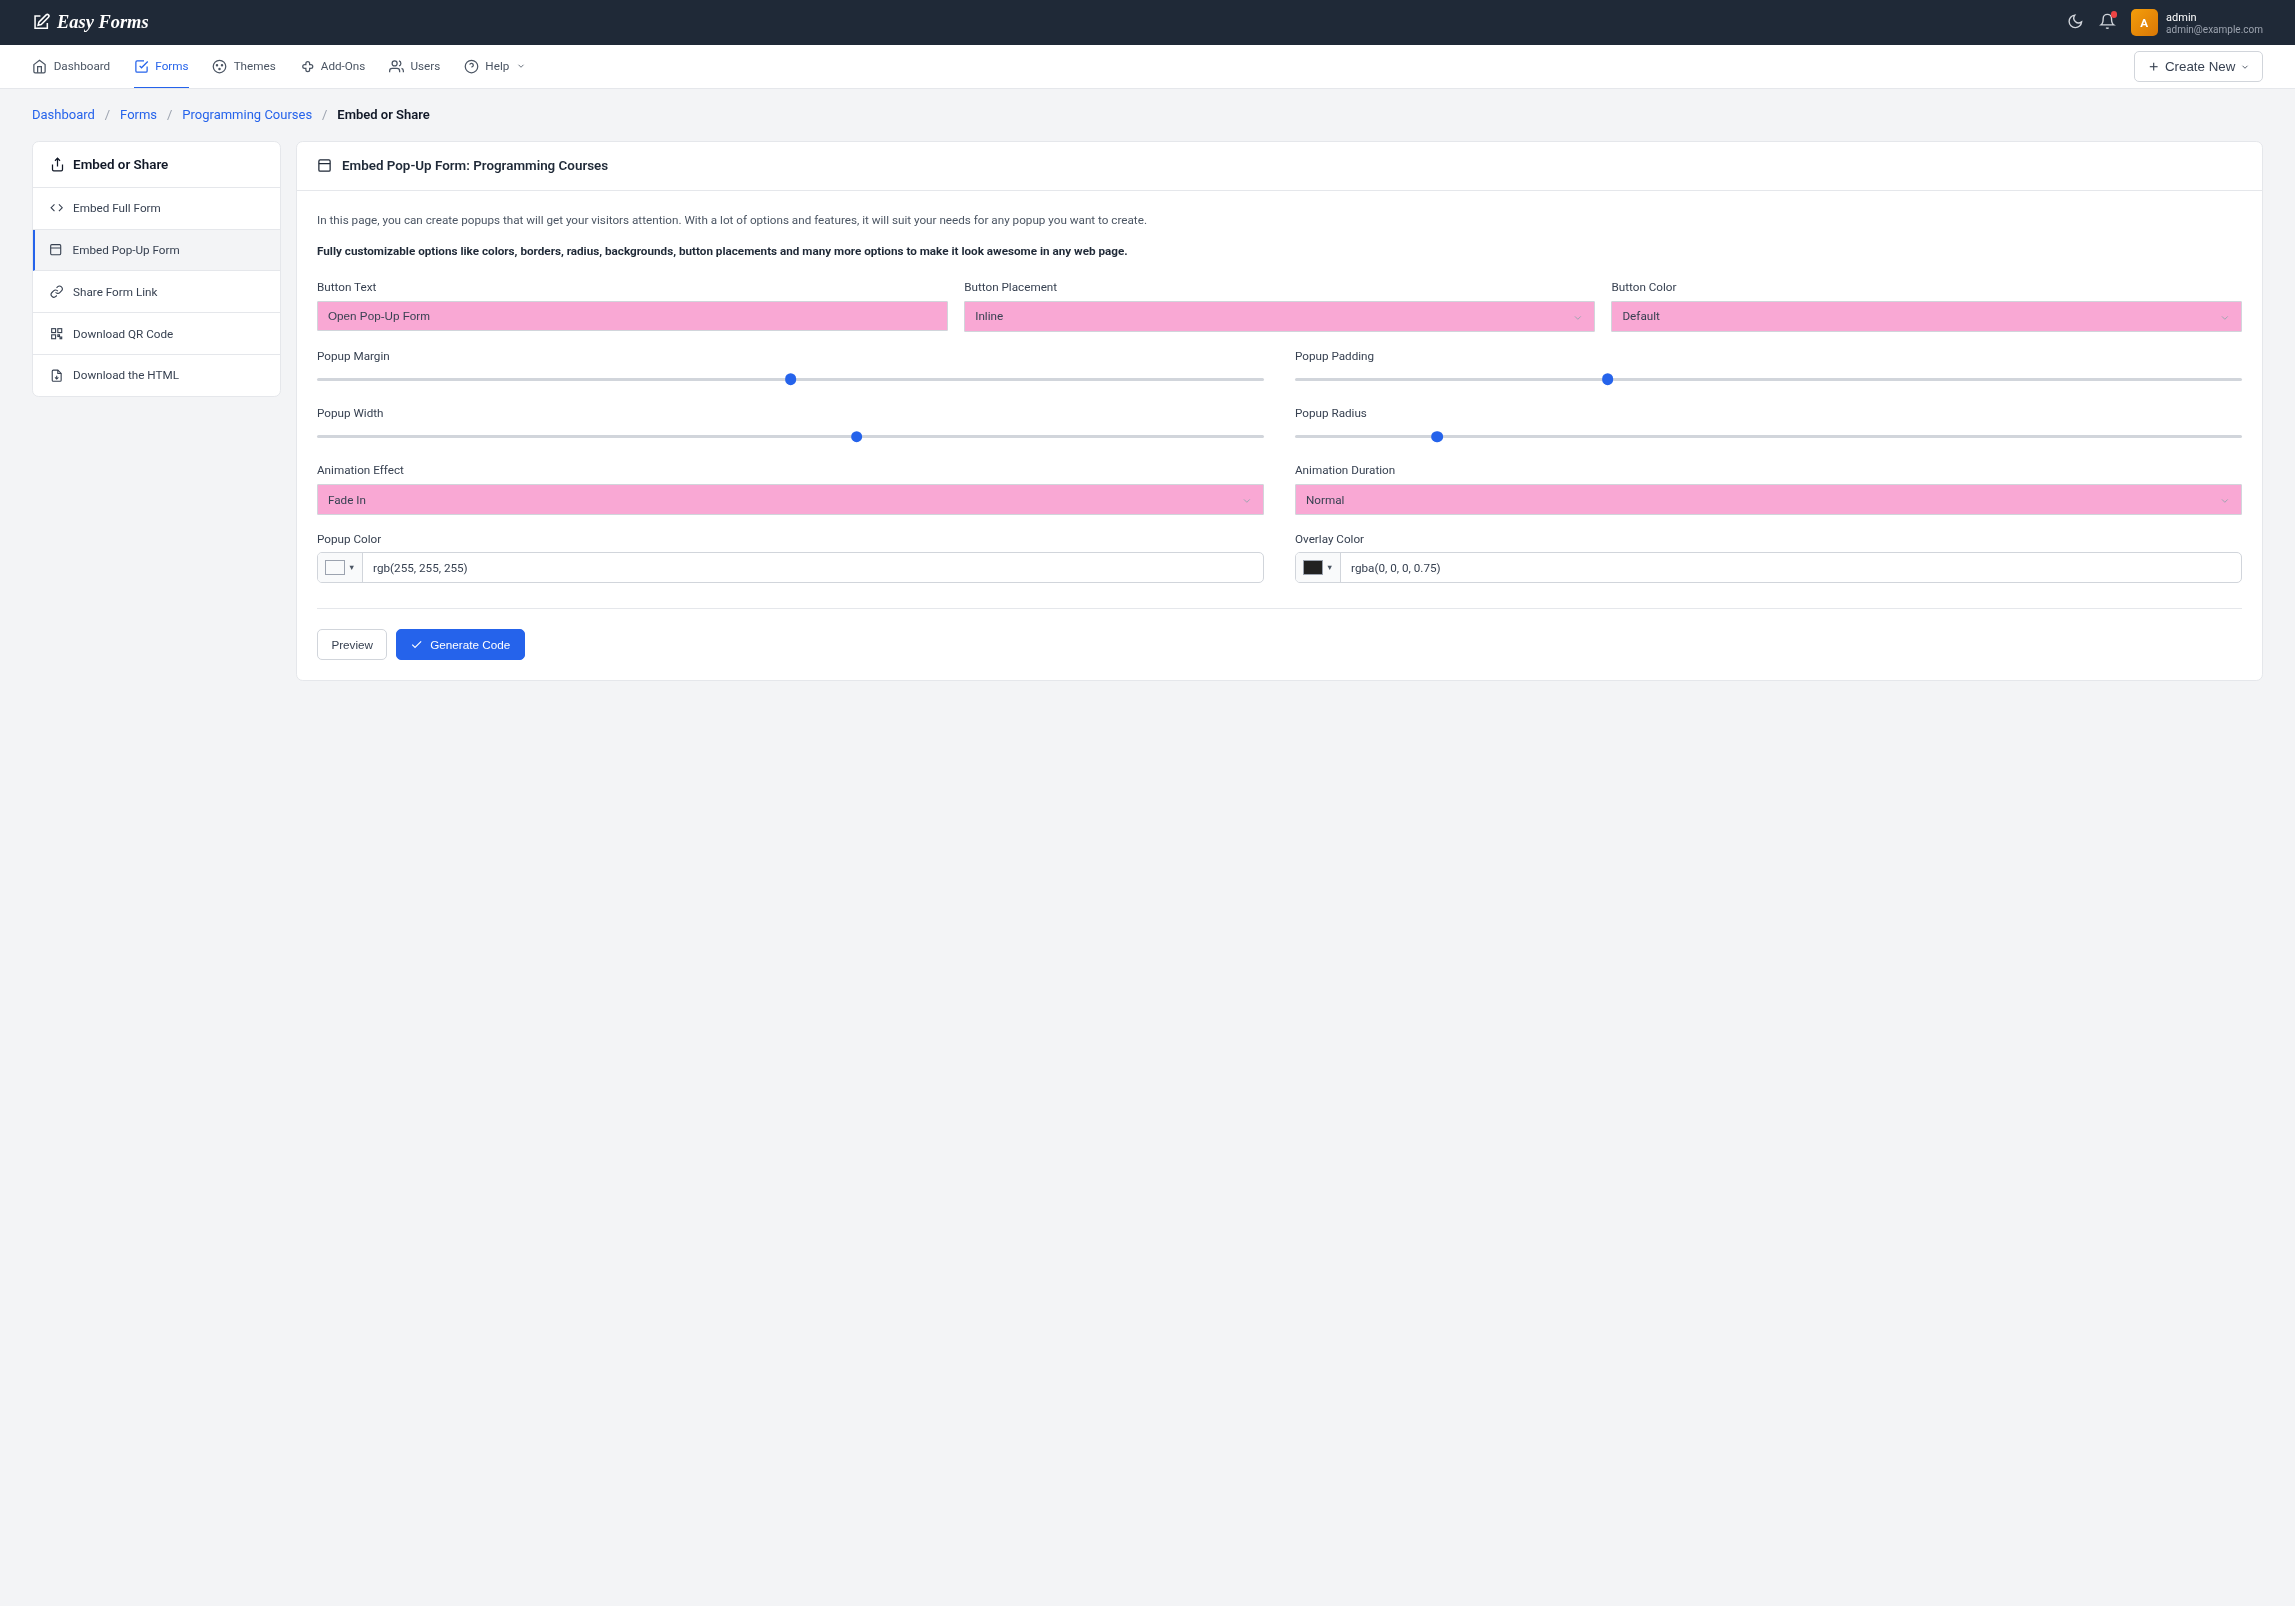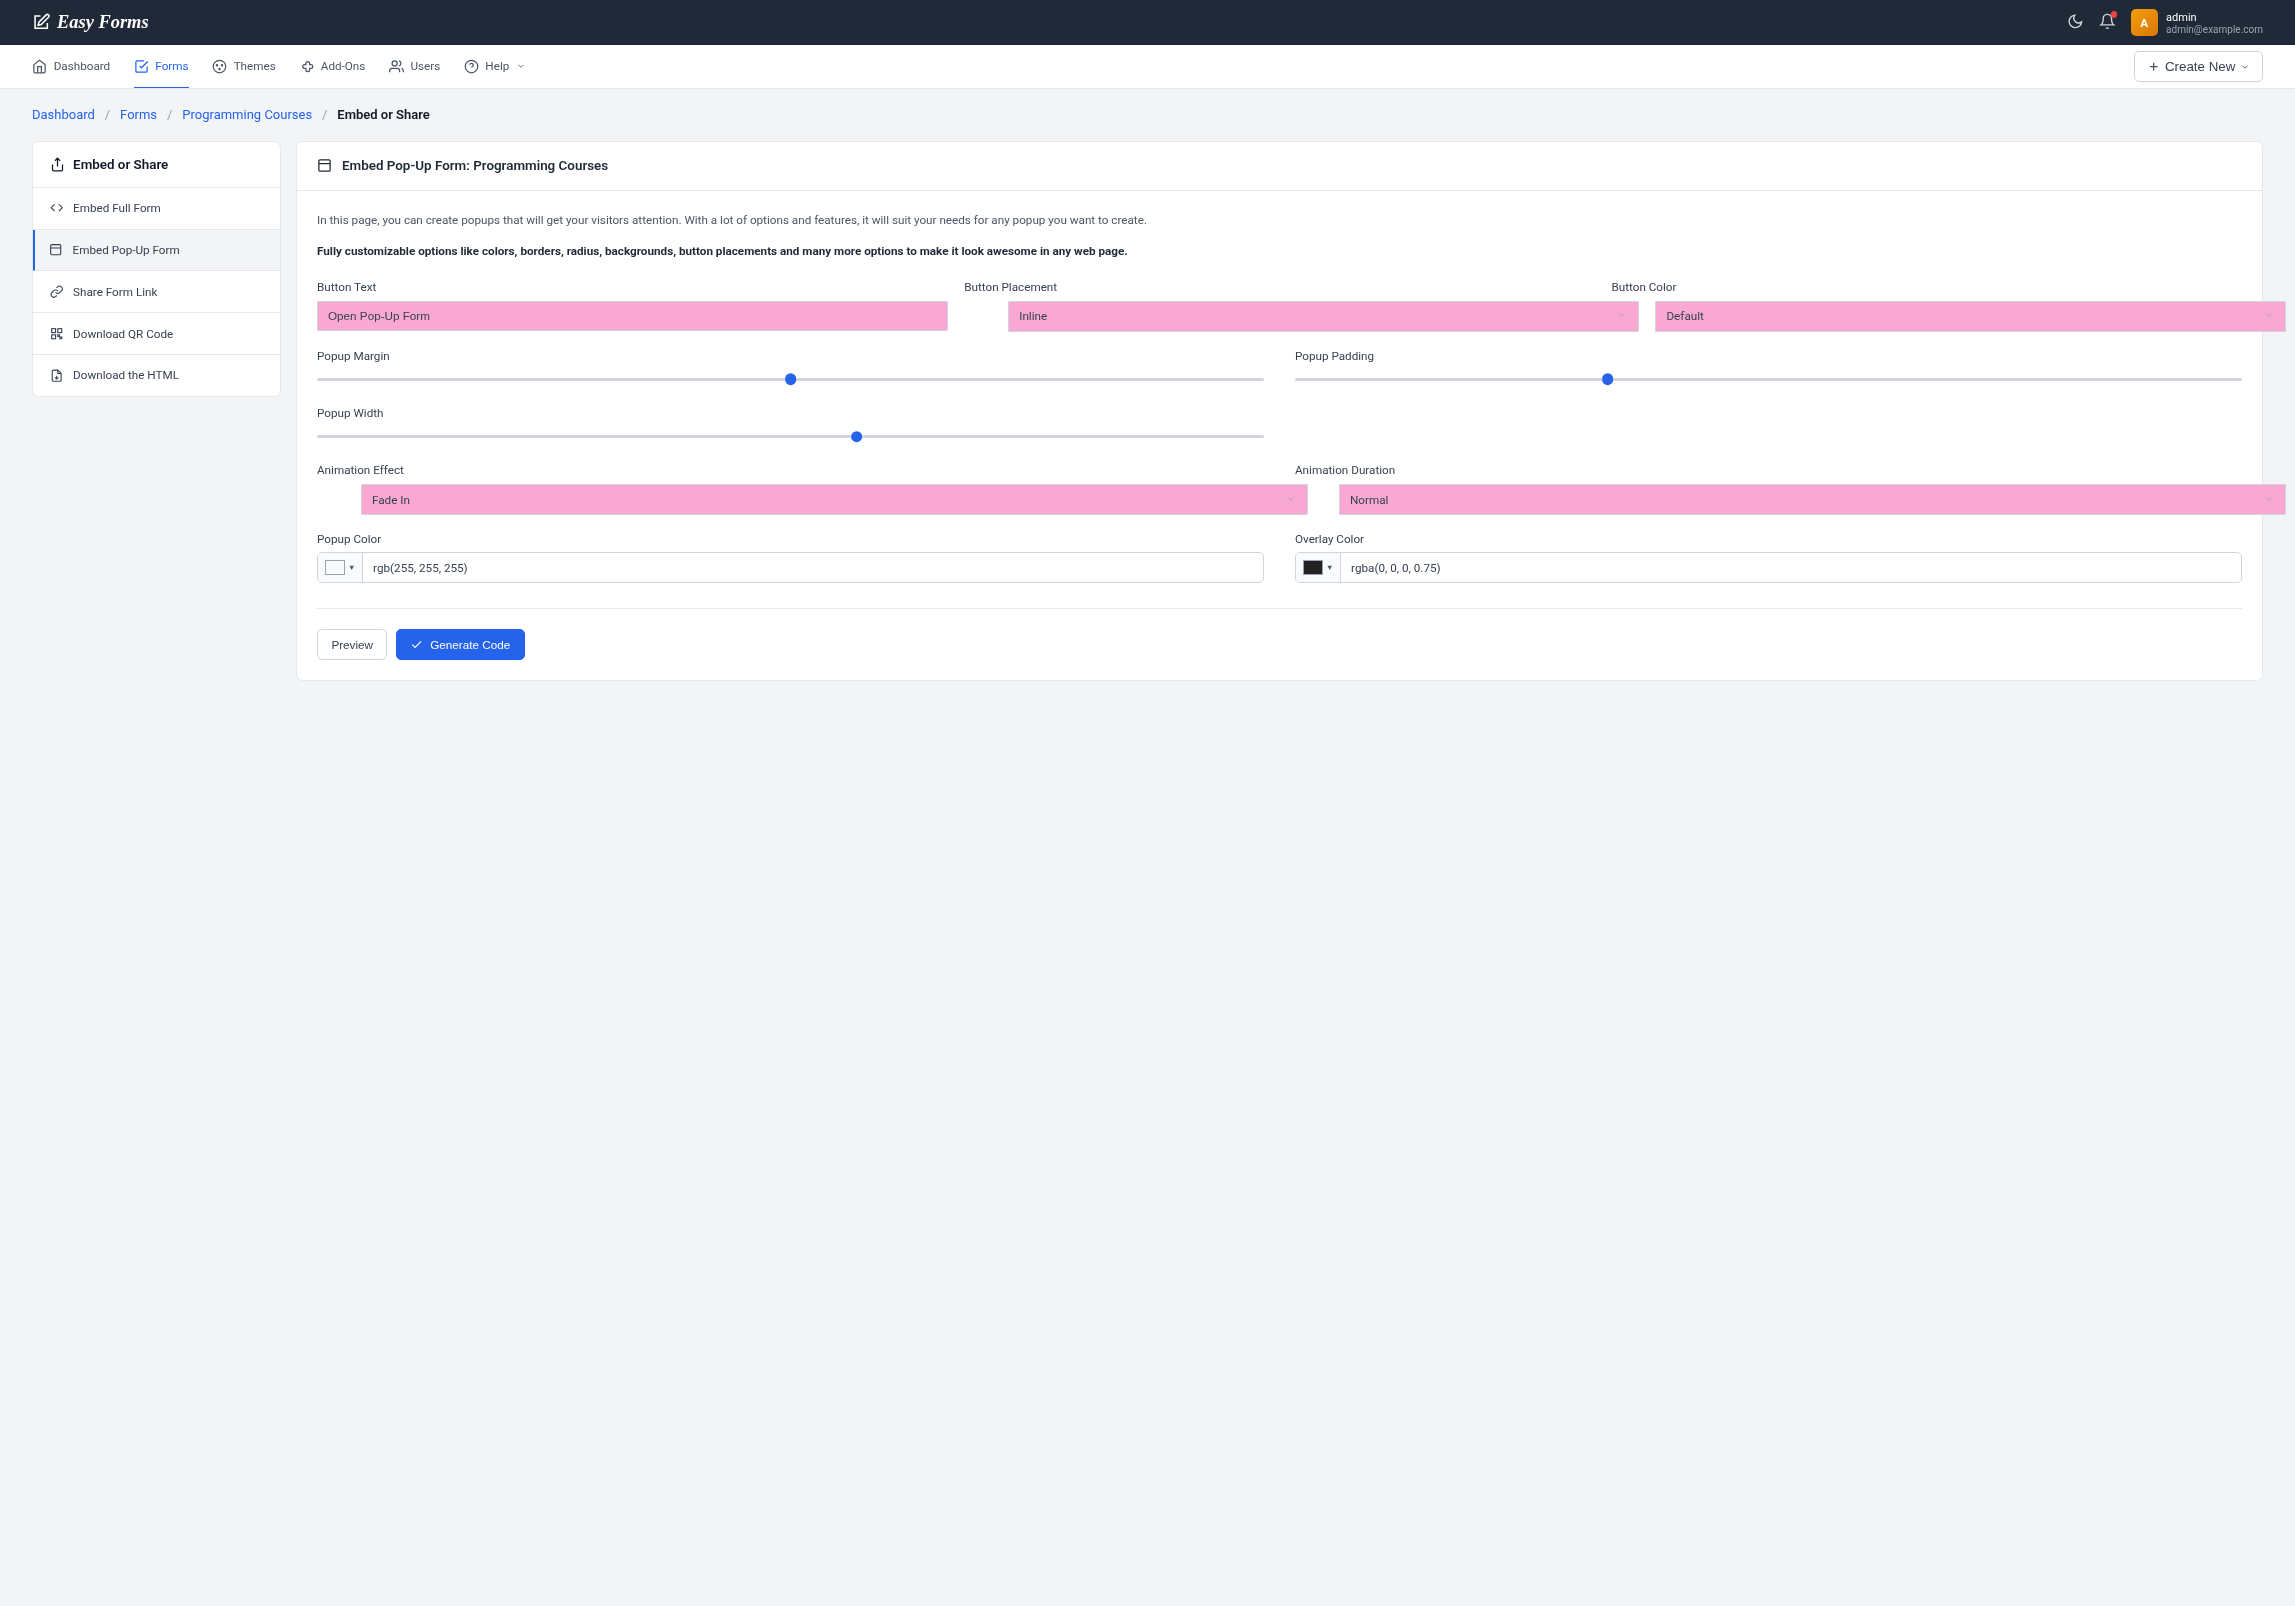--- a/index.html
+++ b/index.html
@@ -45,21 +45,21 @@
 .main-panel{ flex:1; background:#fff; border:0.8px solid #e5e7eb; border-radius:6.7px; }
 .panel-header { padding: 16.7px 20px; border-bottom: 0.8px solid #e5e7eb; display: flex; align-items: center; gap: 10px; font-weight: 600; font-size: 13.4px; }
 .panel-body { padding: 20px; }
 .panel-body p { color: #4b5563; margin-bottom: 11.7px; line-height: 1.6; }
 .panel-body .bold-desc { font-weight: 700; color: #1f2937; }
 
 .form-grid { display: grid; grid-template-columns: 1fr 1fr 1fr; gap: 16.7px; margin-top: 20px; }
 .form-grid-2 { display: grid; grid-template-columns: 1fr 1fr; gap: 31px; margin-top: 16.7px; }
 .field label { display: block; color: #374151; margin-bottom: 6.7px; font-size: 11.7px; }
 .input, .select { width: 100%; border: 0.8px solid #d1d5db; border-radius: 1px; padding: 7.5px 10px; font-size: 11.7px; color: #374151; background: #f9a8d4; }
-.select { display: flex; justify-content: space-between; align-items: flex-start; cursor: pointer; margin-left: 44px; }
+.select { display: flex; justify-content: space-between; align-items: flex-end; cursor: pointer; }
 .select svg { width: 11.7px; height: 11.7px; color: #9ca3af; }
 
 .slider-wrap { position: relative; height: 20px; display: flex; align-items: center; }
 .slider-track { height: 2.5px; background: #d1d5db; width: 100%; border-radius: 1.7px; }
 .slider-thumb { position: absolute; width: 11.7px; height: 11.7px; border-radius: 50%; background: #2563eb; top: 50%; transform: translate(-50%,-50%); }
 
 .color-field { display: flex; border: 0.8px solid #d1d5db; border-radius: 5px; overflow: hidden; }
 .color-swatch-btn { display: flex; align-items: center; gap: 3.3px; padding: 5px 6.7px; border-right: 0.8px solid #d1d5db; background: #f9fafb; }
 .color-swatch { width: 20px; height: 15px; border: 0.8px solid #9ca3af; }
 .color-swatch.dark { background: #222; }
@@ -287,20 +287,27 @@
       </div>
 
       <div class="form-grid-2">
         <div class="field">
           <label>Popup Width</label>
           <div class="slider-wrap">
               <div class="slider-track"></div>
               <div class="slider-thumb" style="left:57%"></div>
             </div>
         </div>
+        <div class="field">
+          <label>Popup Radius</label>
+          <div class="slider-wrap">
+              <div class="slider-track"></div>
+              <div class="slider-thumb" style="left:15%"></div>
+            </div>
+        </div>
       </div>
 
       <div class="form-grid-2">
         <div class="field">
           <label>Animation Effect</label>
           <div class="select">
             <span>Fade In</span>
             <svg viewBox="0 0 24 24" fill="none" stroke="currentColor" stroke-width="2">
                 <polyline points="6 9 12 15 18 9"></polyline>
               </svg>

